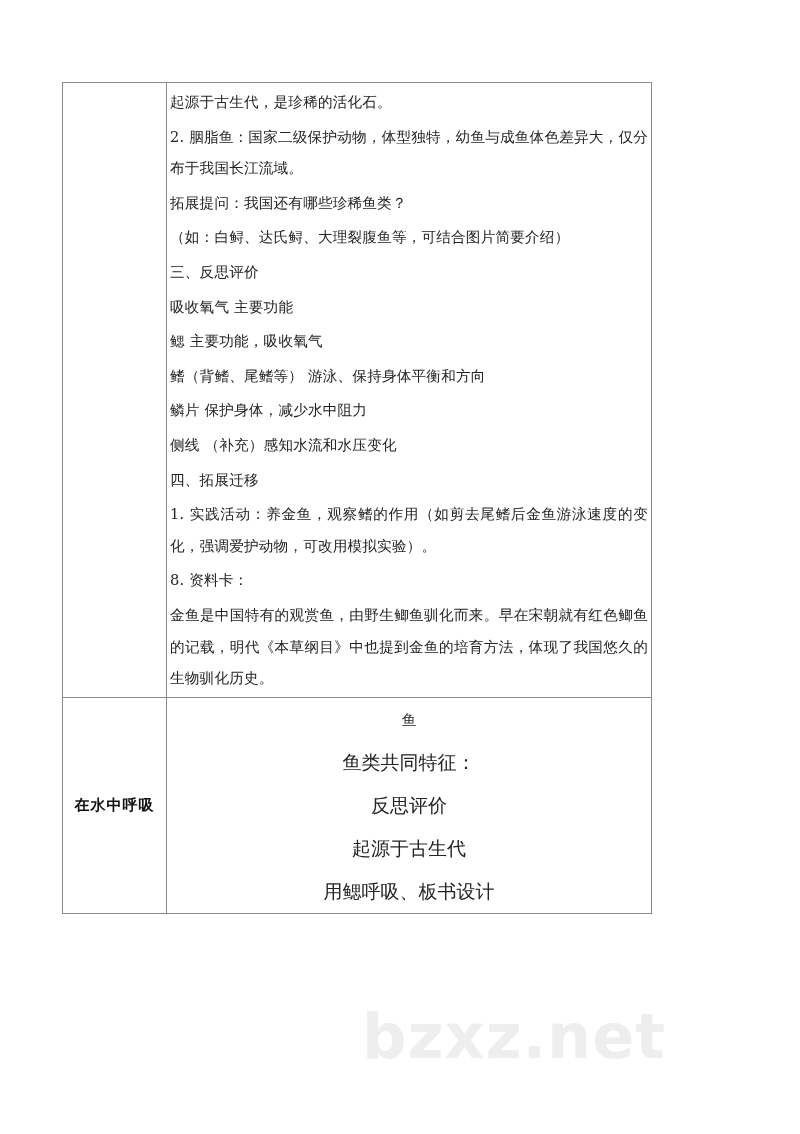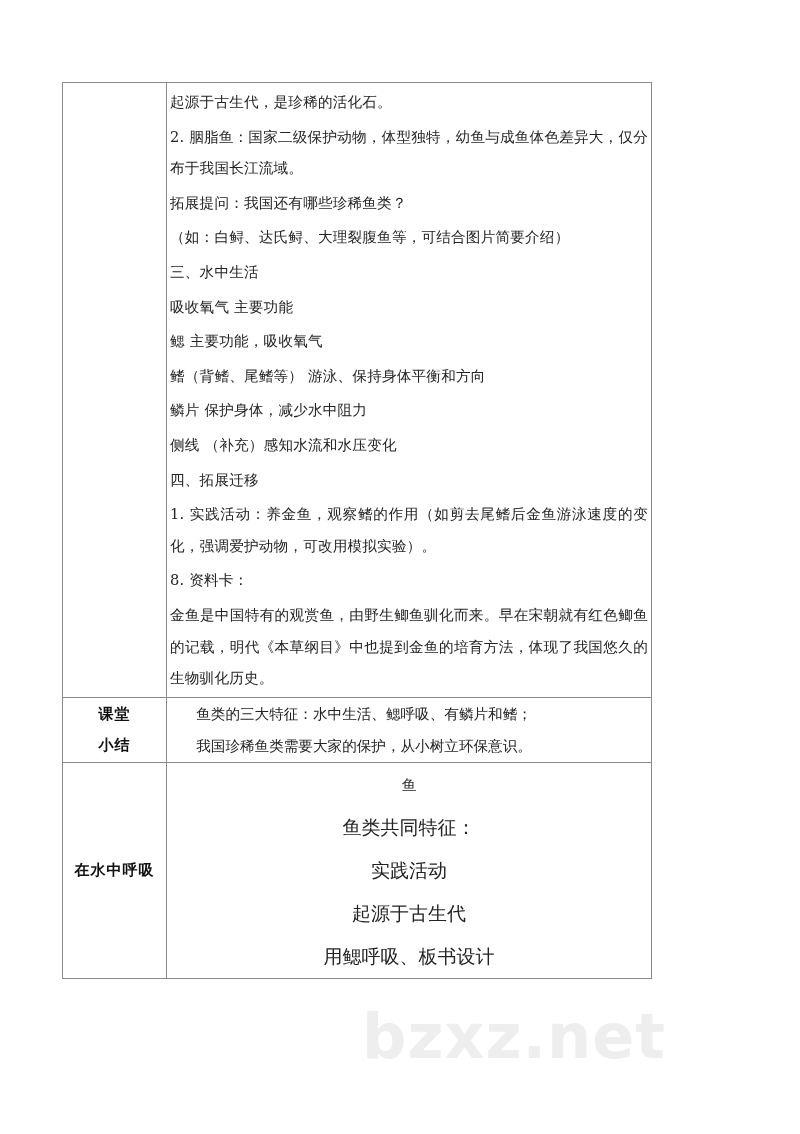--- a/index.html
+++ b/index.html
@@ -126,52 +126,42 @@
     </colgroup>
     <tbody>
 
       <tr>
         <td class="label-cell"></td>
         <td class="body-cell">
           <p>起源于古生代，是珍稀的活化石。</p>
           <p>2. 胭脂鱼：国家二级保护动物，体型独特，幼鱼与成鱼体色差异大，仅分布于我国长江流域。</p>
           <p>拓展提问：我国还有哪些珍稀鱼类？</p>
           <p>（如：白鲟、达氏鲟、大理裂腹鱼等，可结合图片简要介绍）</p>
-          <p>三、水中生活</p>
+          <p>三、反思评价</p>
           <p>吸收氧气  主要功能</p>
           <p>鳃  主要功能，吸收氧气</p>
           <p>鳍（背鳍、尾鳍等）  游泳、保持身体平衡和方向</p>
           <p>鳞片  保护身体，减少水中阻力</p>
           <p>侧线  （补充）感知水流和水压变化</p>
           <p>四、拓展迁移</p>
           <p>1. 实践活动：养金鱼，观察鳍的作用（如剪去尾鳍后金鱼游泳速度的变化，强调爱护动物，可改用模拟实验）。</p>
           <p>8. 资料卡：</p>
           <p>金鱼是中国特有的观赏鱼，由野生鲫鱼驯化而来。早在宋朝就有红色鲫鱼的记载，明代《本草纲目》中也提到金鱼的培育方法，体现了我国悠久的生物驯化历史。</p>
         </td>
       </tr>
 
-      <tr>
-        <td class="label-cell">
-          <span class="lab-line">课堂</span>
-          <span class="lab-line">小结</span>
-        </td>
-        <td class="summary-cell">
-          <p>鱼类的三大特征：水中生活、鳃呼吸、有鳞片和鳍；</p>
-          <p>我国珍稀鱼类需要大家的保护，从小树立环保意识。</p>
-        </td>
-      </tr>
 
       <tr>
         <td class="label-cell">
           <span class="lab-line">在水中呼吸</span>
         </td>
         <td class="board-cell">
           <p class="board-title">鱼</p>
           <p>鱼类共同特征：</p>
-          <p>实践活动</p>
+          <p>反思评价</p>
           <p>起源于古生代</p>
           <p>用鳃呼吸、板书设计</p>
         </td>
       </tr>
 
     </tbody>
   </table>
 </div>
 
 </body></html>

